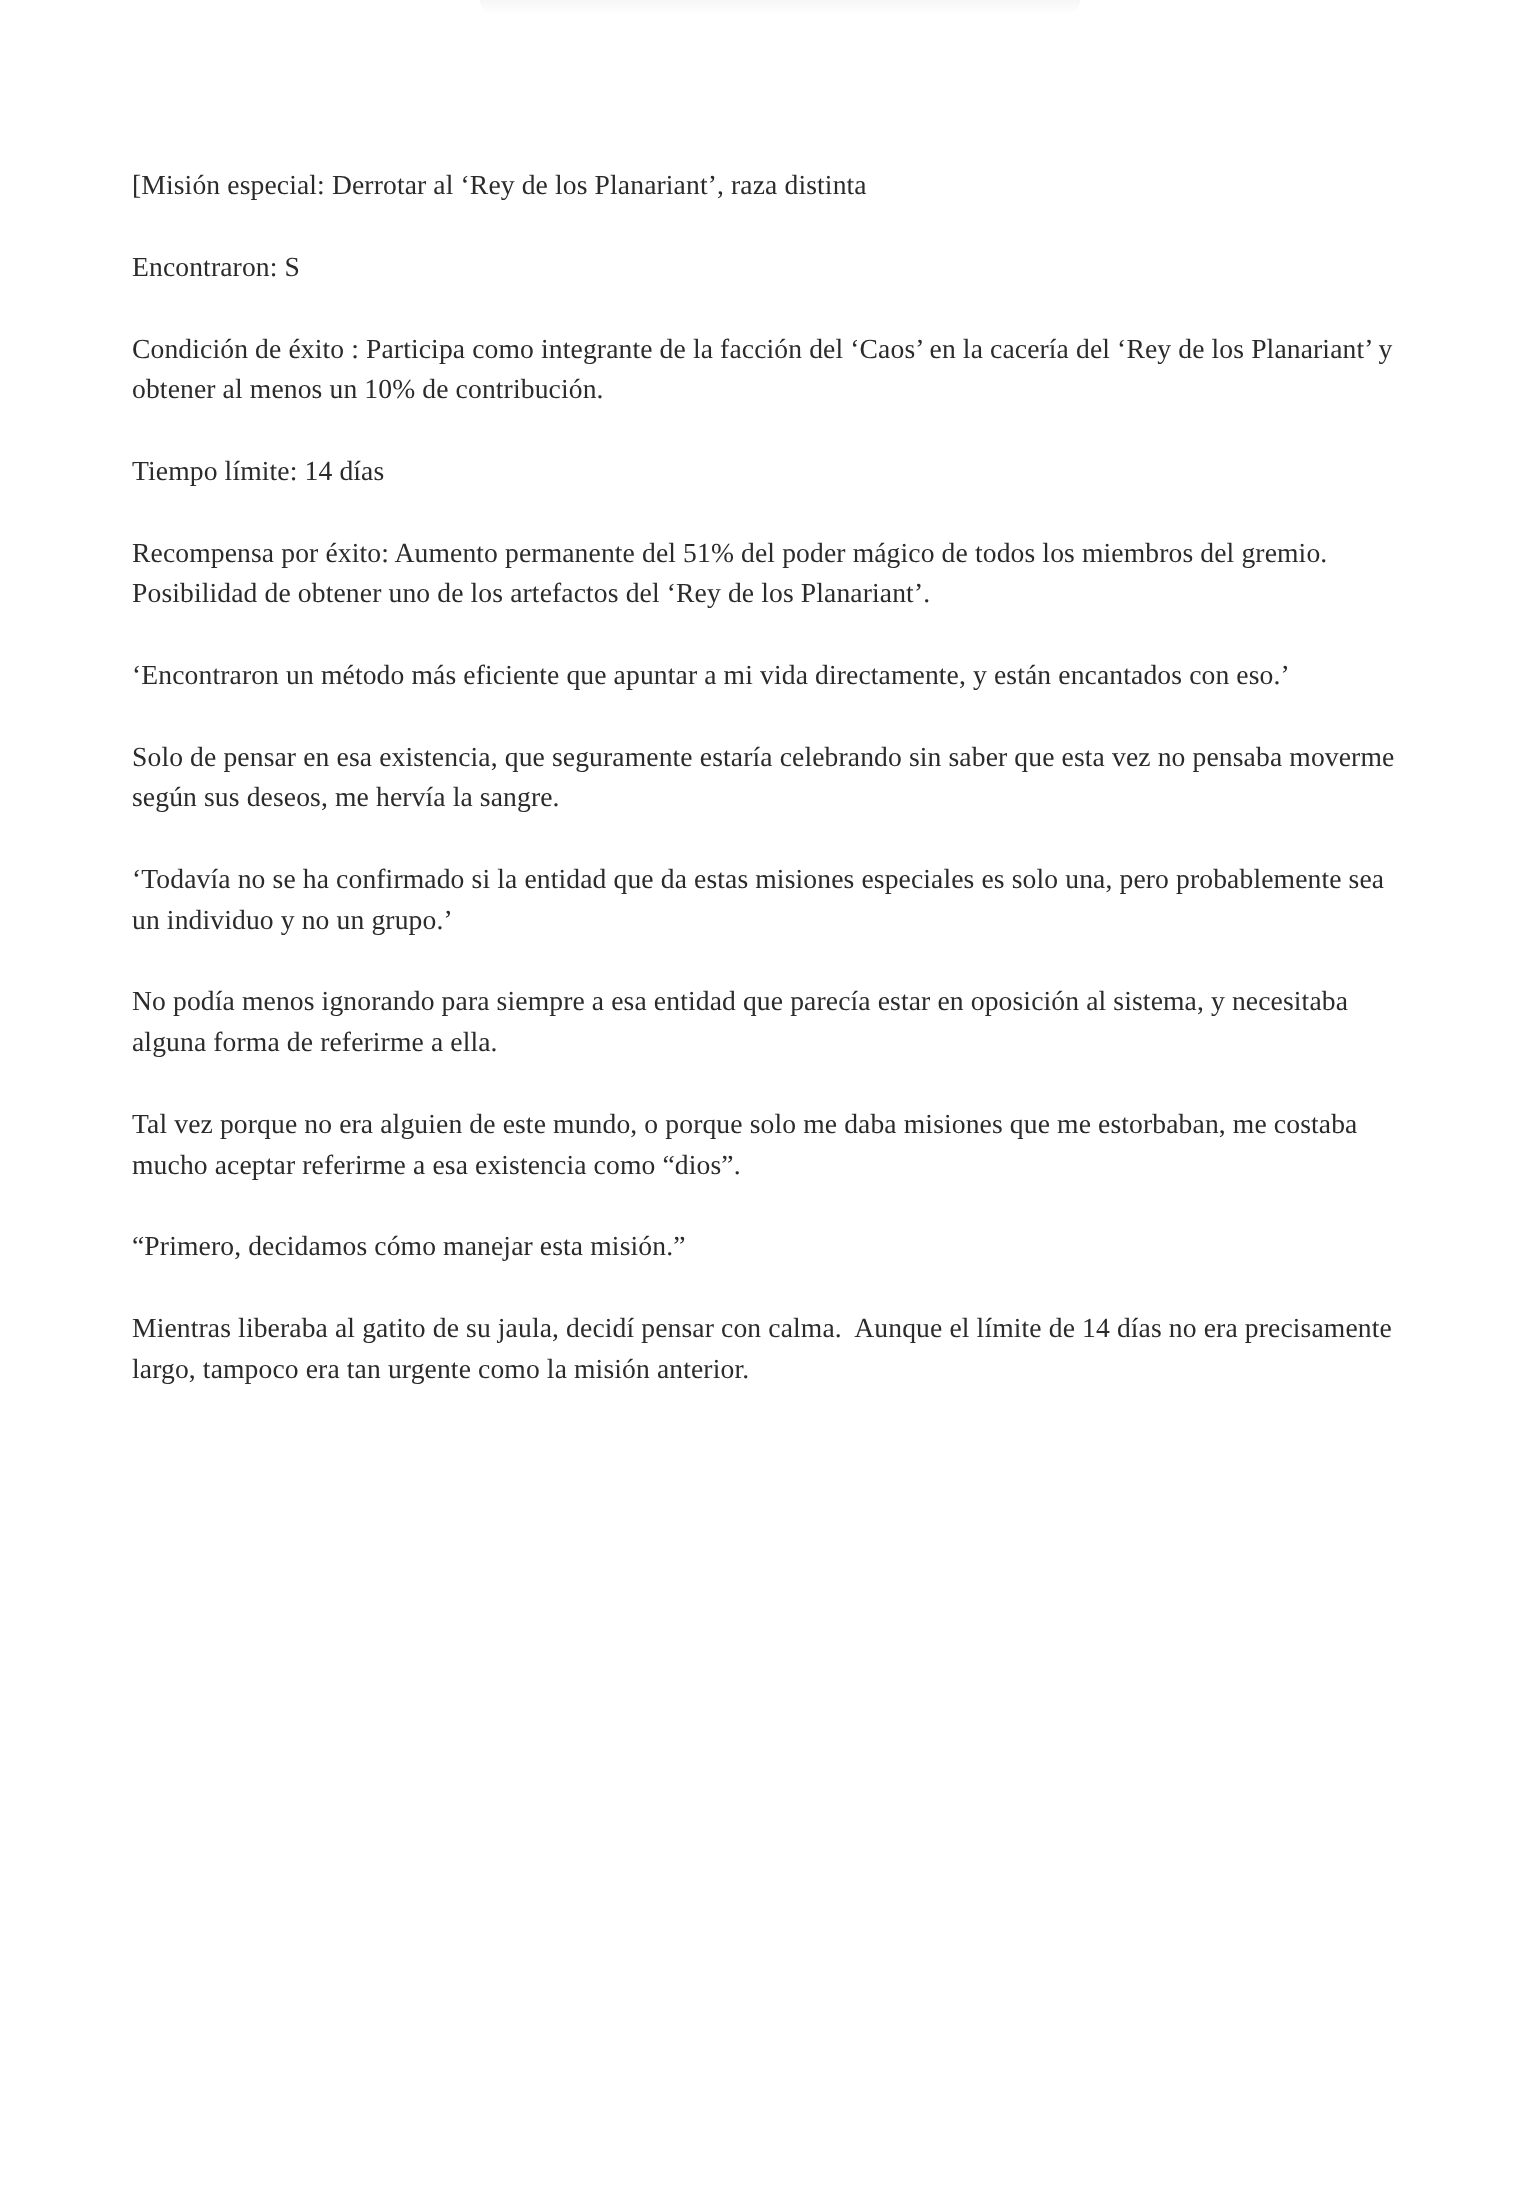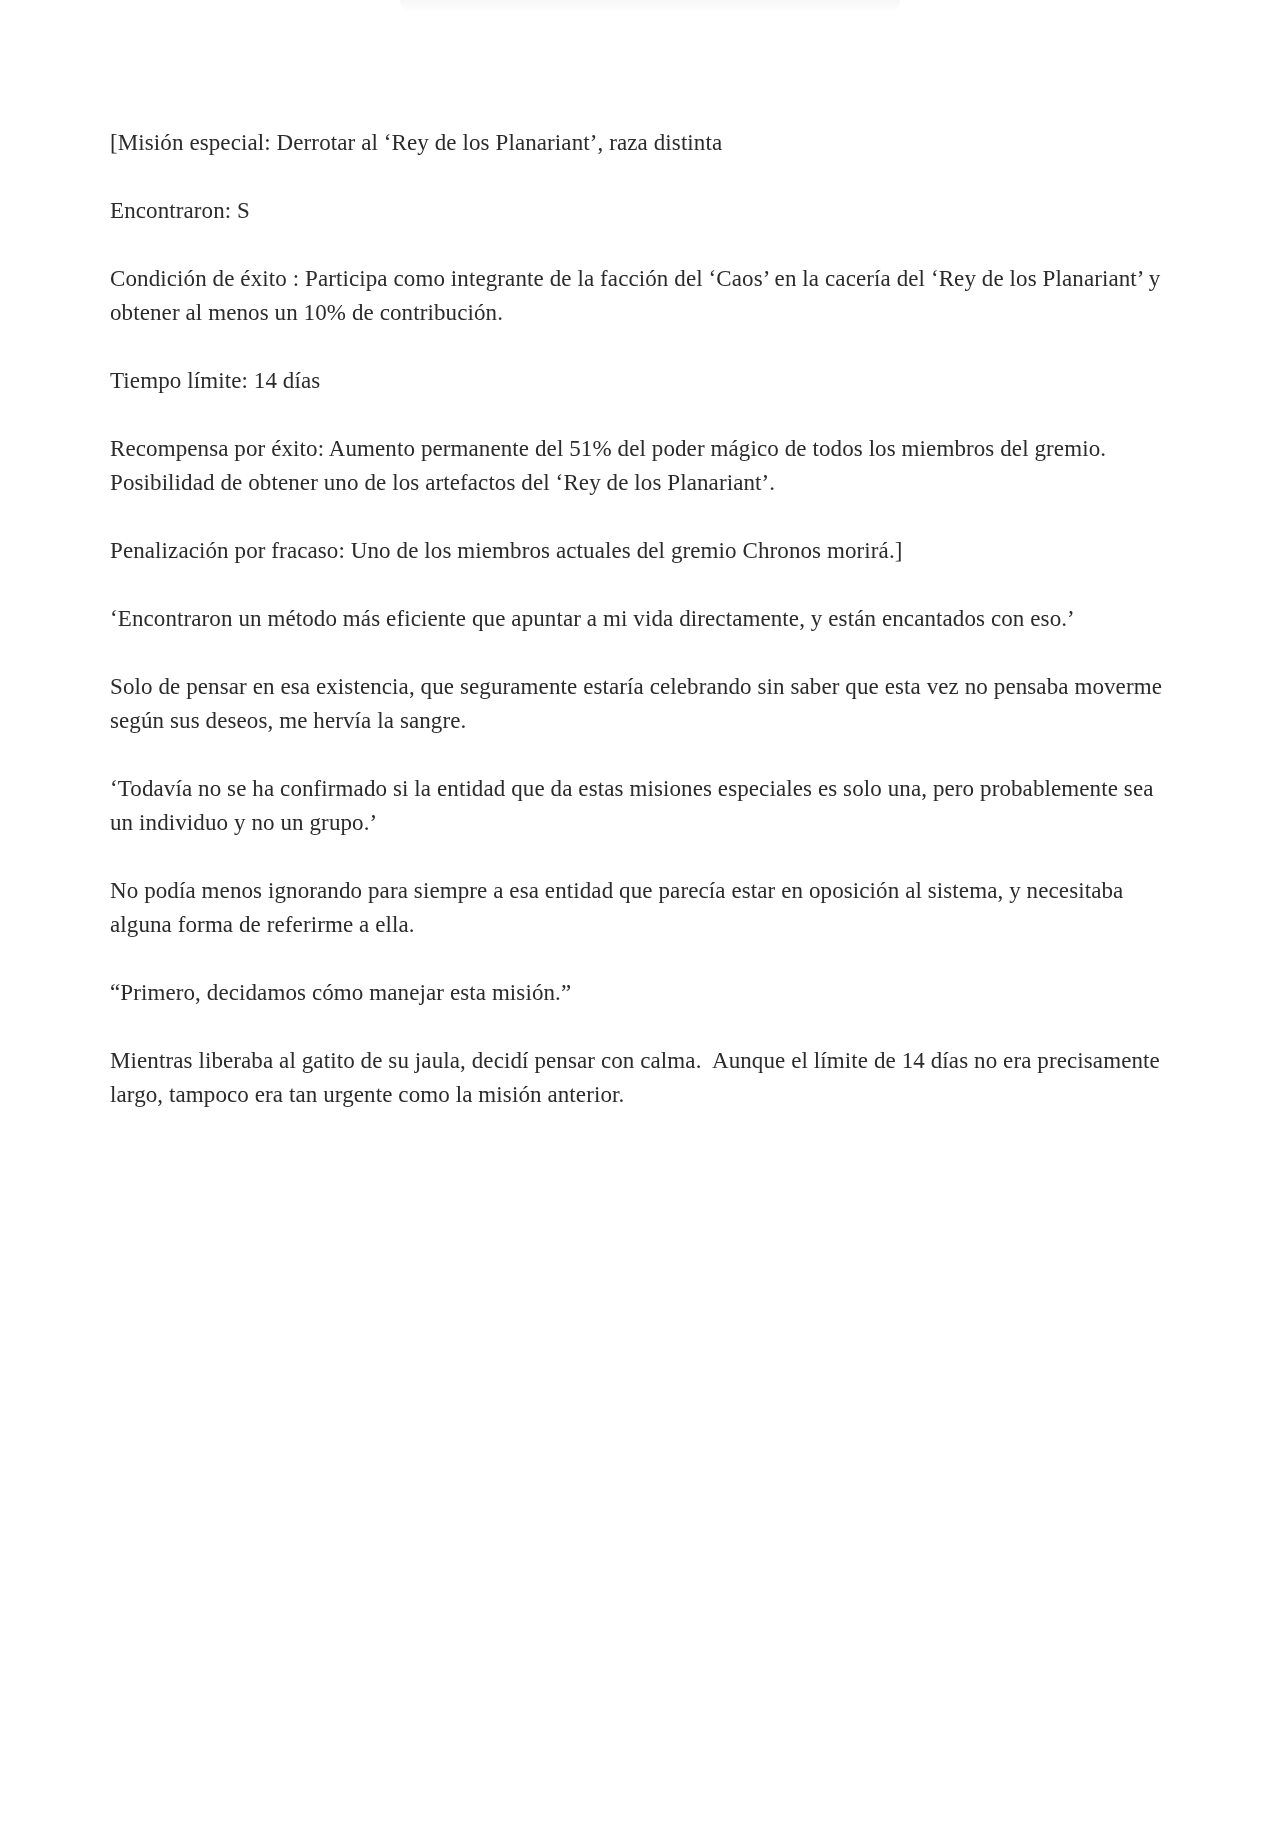--- a/index.html
+++ b/index.html
@@ -18,21 +18,21 @@
       top: 0;
       left: 400px;
       width: 500px;
       height: 12px;
       background: linear-gradient(to bottom, #f4f4f4, #ffffff);
       border-radius: 0 0 40px 40px;
       opacity: 0.8;
     }
     .page {
       position: absolute;
-      top: 126px;
+      top: 138px;
       left: 110px;
       width: 1060px;
       font-family: "Liberation Serif", "DejaVu Serif", serif;
       font-size: 23px;
       line-height: 34px;
       color: #2b2b2b;
       letter-spacing: 0.1px;
     }
     .para {
       margin: 0 0 34px 0;
@@ -44,20 +44,20 @@
 <body>
 
 <div class="top-shadow"></div>
 
 <main class="page">
   <p class="para">[Misión especial: Derrotar al ‘Rey de los Planariant’, raza distinta</p>
   <p class="para">Encontraron: S</p>
   <p class="para">Condición de éxito : Participa como integrante de la facción del ‘Caos’ en la cacería del ‘Rey de los Planariant’ y obtener al menos un 10% de contribución.</p>
   <p class="para">Tiempo límite: 14 días</p>
   <p class="para">Recompensa por éxito: Aumento permanente del 51% del poder mágico de todos los miembros del gremio. Posibilidad de obtener uno de los artefactos del ‘Rey de los Planariant’.</p>
-  <p class="para">Penalización por fracaso: Uno de los miembros actuales del gremio Chronos morirá.]</p>
   <p class="para">‘Encontraron un método más eficiente que apuntar a mi vida directamente, y están encantados con eso.’</p>
   <p class="para">Solo de pensar en esa existencia, que seguramente estaría celebrando sin saber que esta vez no pensaba moverme según sus deseos, me hervía la sangre.</p>
   <p class="para">‘Todavía no se ha confirmado si la entidad que da estas misiones especiales es solo una, pero probablemente sea un individuo y no un grupo.’</p>
   <p class="para">No podía menos ignorando para siempre a esa entidad que parecía estar en oposición al sistema, y necesitaba alguna forma de referirme a ella.</p>
+  <p class="para">Tal vez porque no era alguien de este mundo, o porque solo me daba misiones que me estorbaban, me costaba mucho aceptar referirme a esa existencia como “dios”.</p>
   <p class="para">“Primero, decidamos cómo manejar esta misión.”</p>
   <p class="para">Mientras liberaba al gatito de su jaula, decidí pensar con calma.  Aunque el límite de 14 días no era precisamente largo, tampoco era tan urgente como la misión anterior.</p>
 </main>
 
 </body></html>

